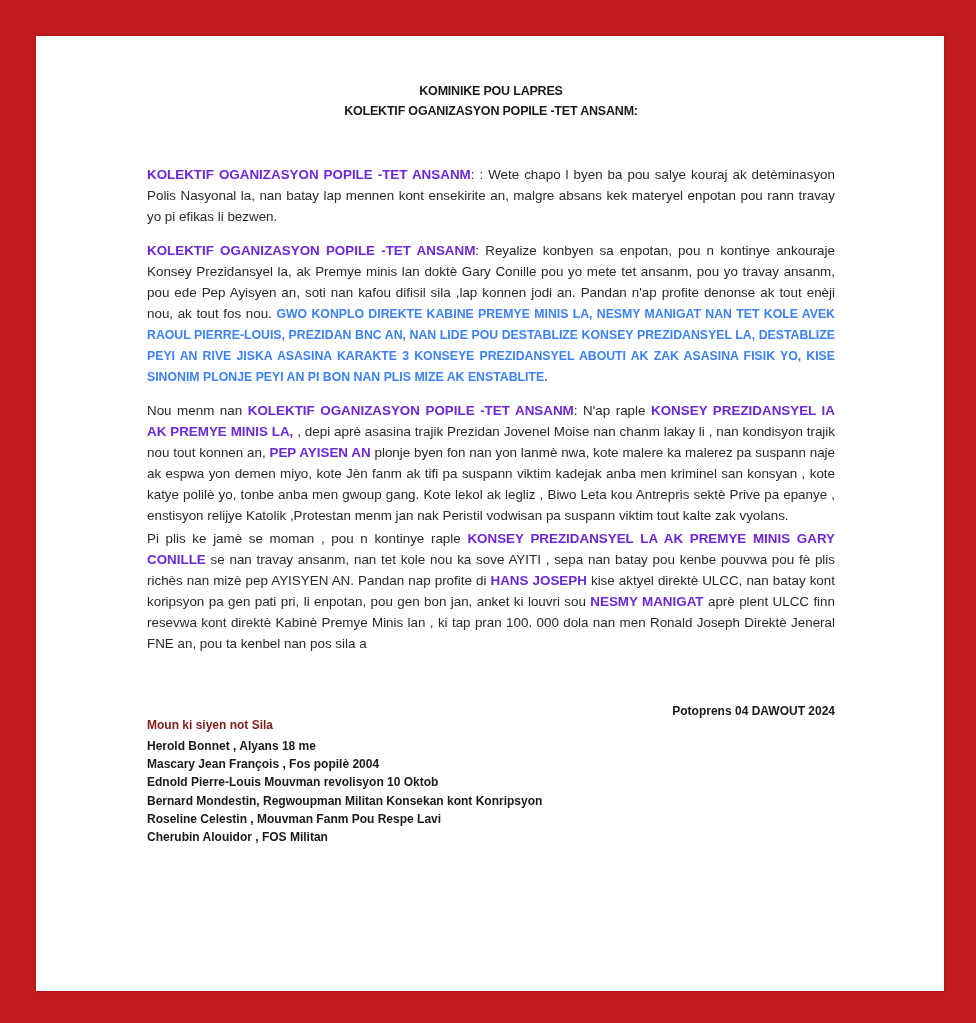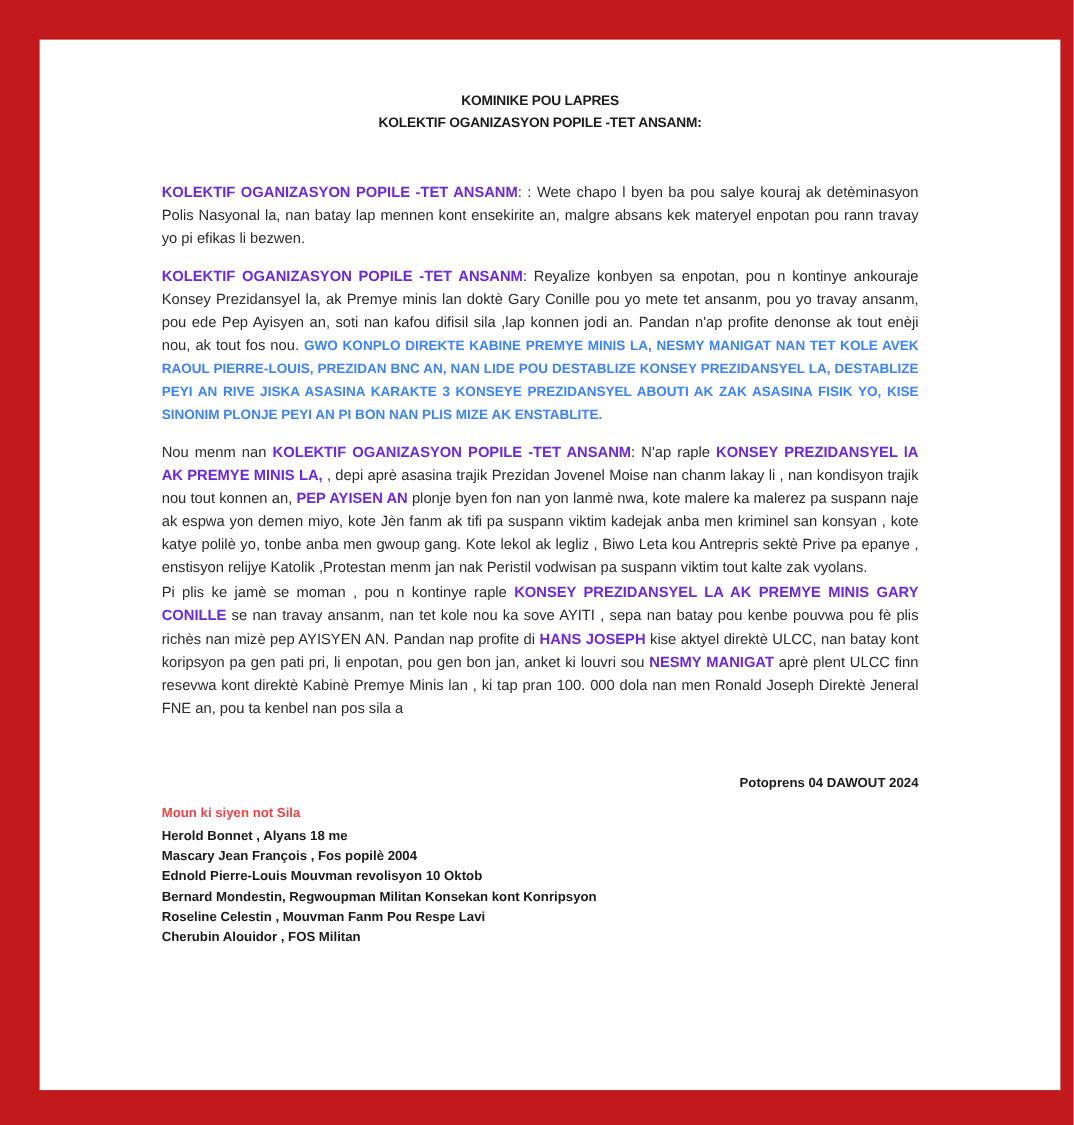--- a/index.html
+++ b/index.html
@@ -9,21 +9,20 @@
       position: relative;
       overflow: hidden;
       font-family: "Liberation Sans", sans-serif;
     }
     .page {
       position: absolute;
       left: 36px; top: 36px;
       width: 908px; height: 955px;
       background: #ffffff;
       box-shadow: 0 0 2px rgba(0,0,0,0.25);
-      padding-left: 20px;
     }
     .content {
       position: absolute;
       left: 111px; top: 0;
       width: 688px;
       color: #222;
     }
     .title {
       text-align: center;
       font-weight: bold;
@@ -52,24 +51,23 @@
       color: #3b82f6;
     }
     .date {
       margin-top: 50px;
       text-align: right;
       font-weight: bold;
       font-size: 12px;
       color: #1a1a1a;
     }
     .signed-label {
-      margin-top: 14px;
       font-weight: bold;
       font-size: 12px;
-      color: #ef4444;
+      color: #7f1d1d;
     }
     .signers {
       margin-top: 5px;
       list-style: none;
       padding: 0;
     }
     .signers li {
       font-weight: bold;
       font-size: 12px;
       line-height: 18.2px;

